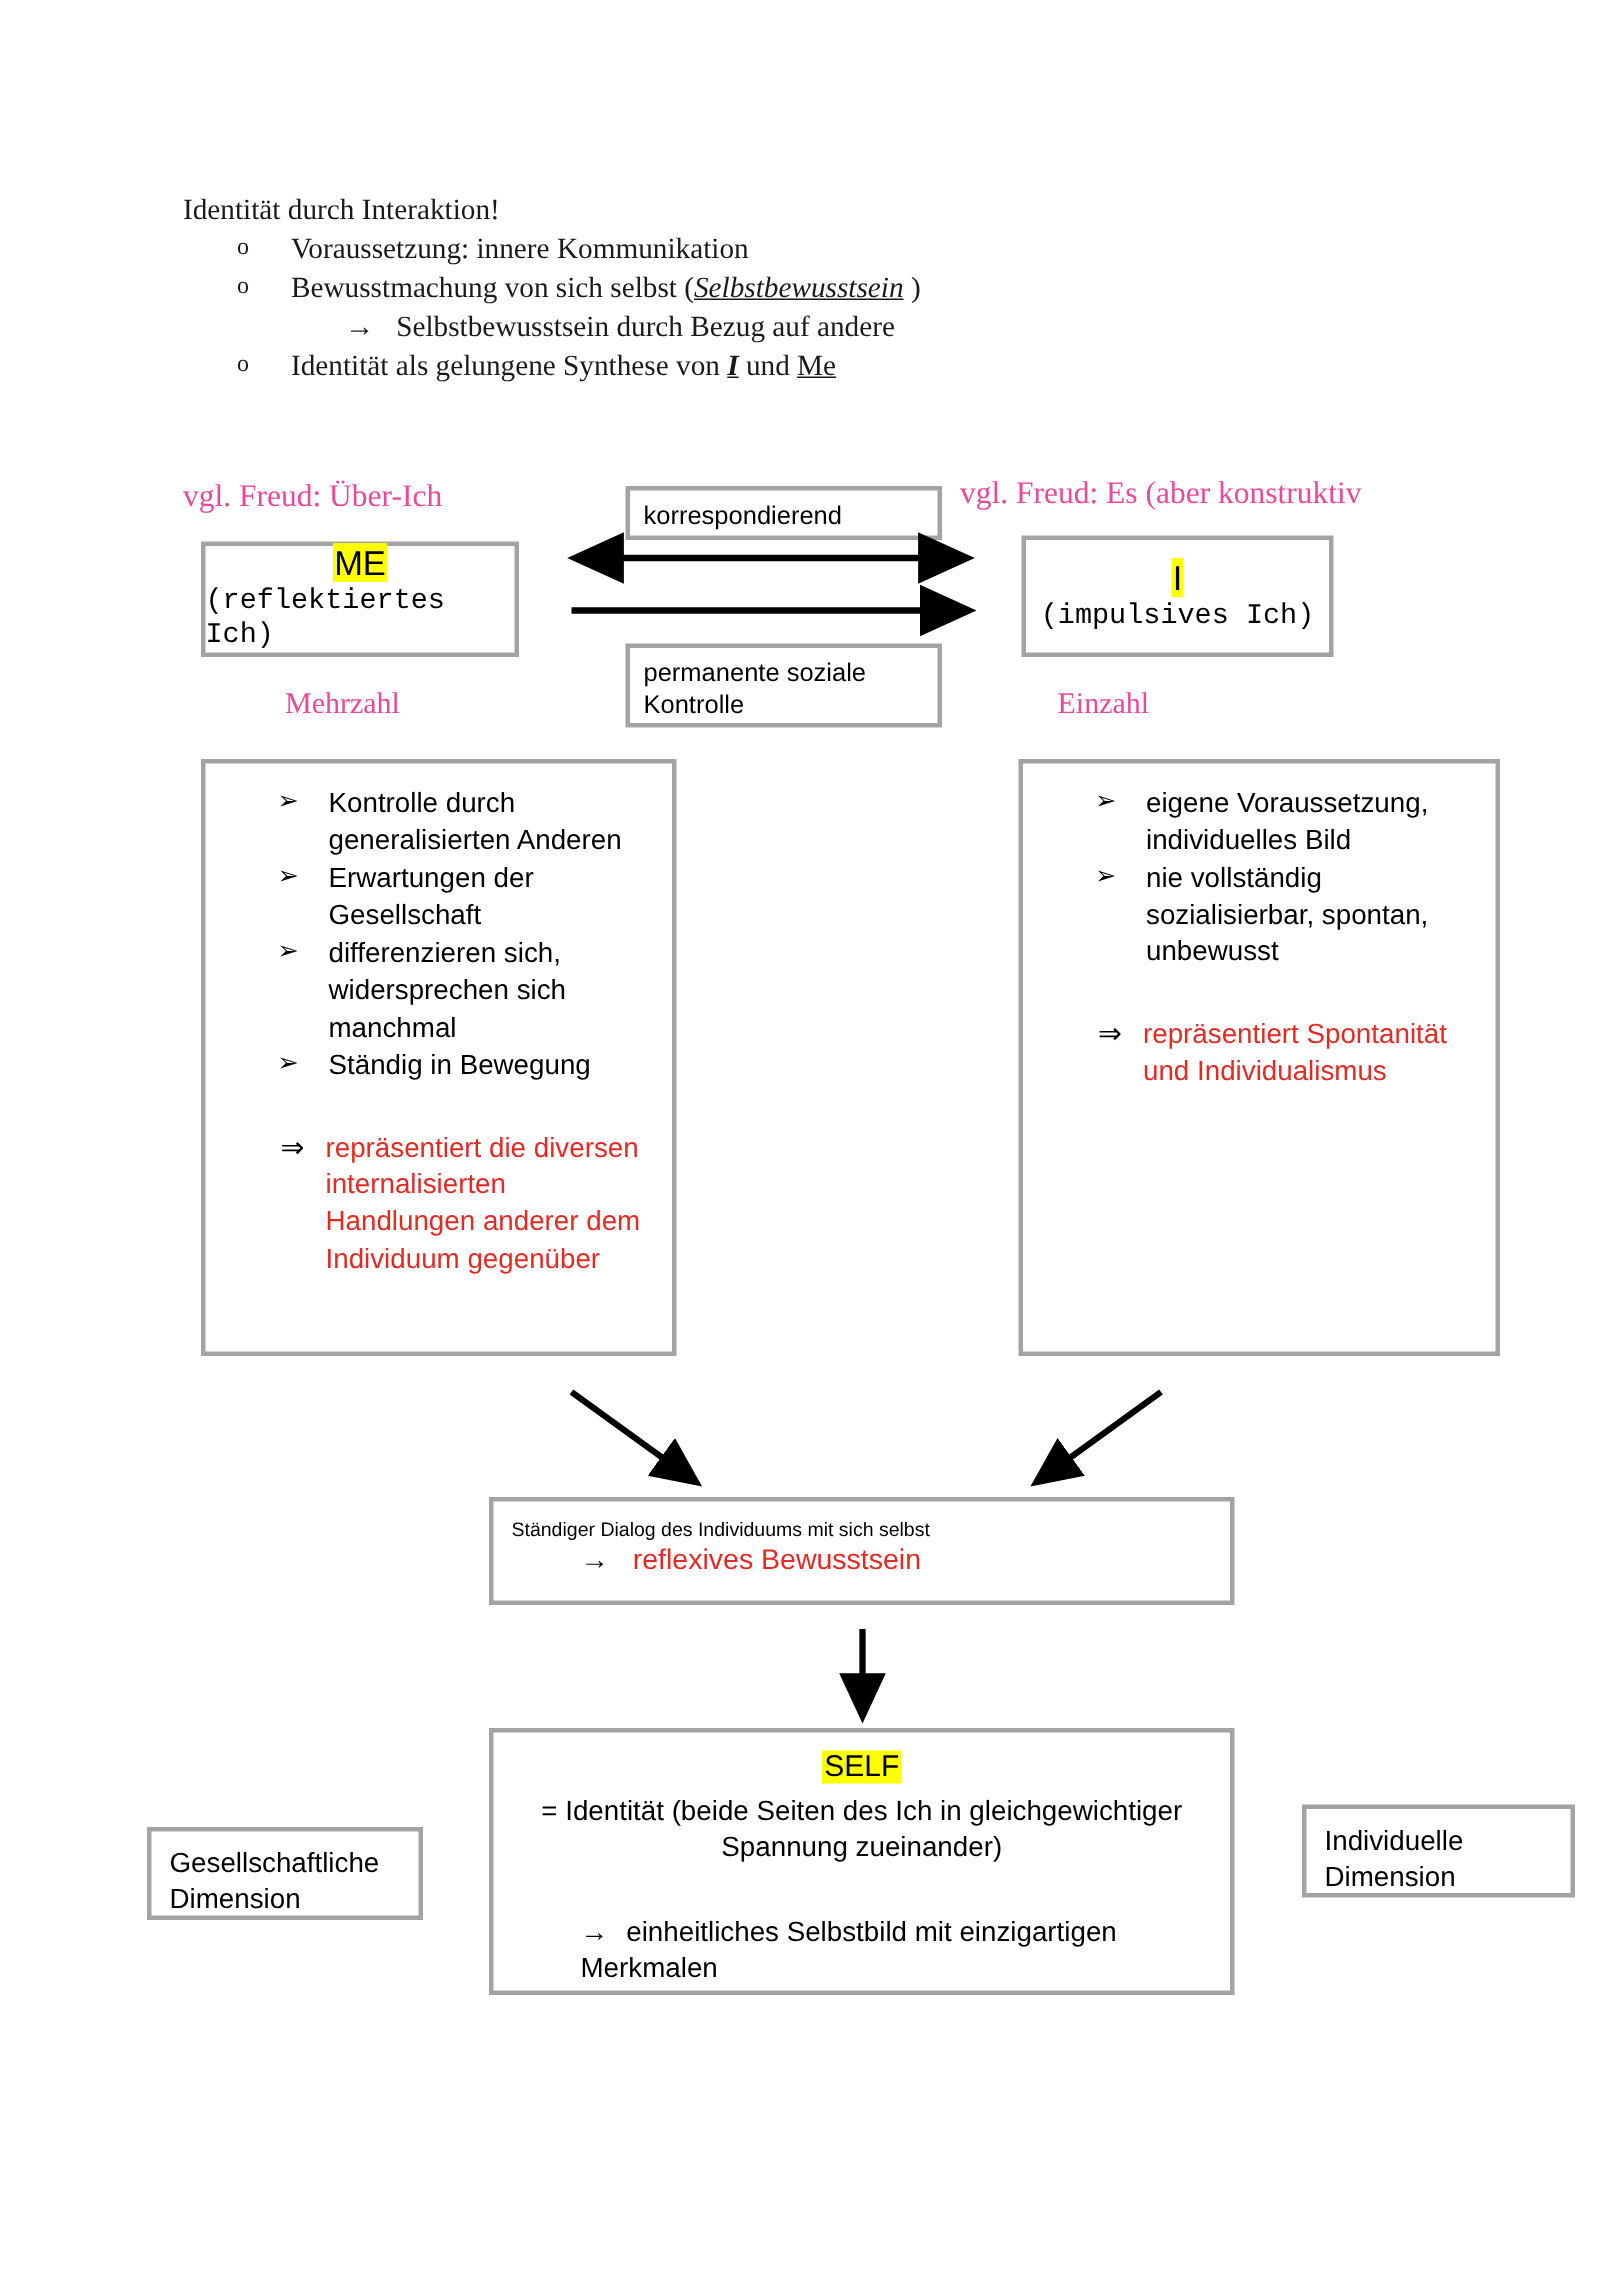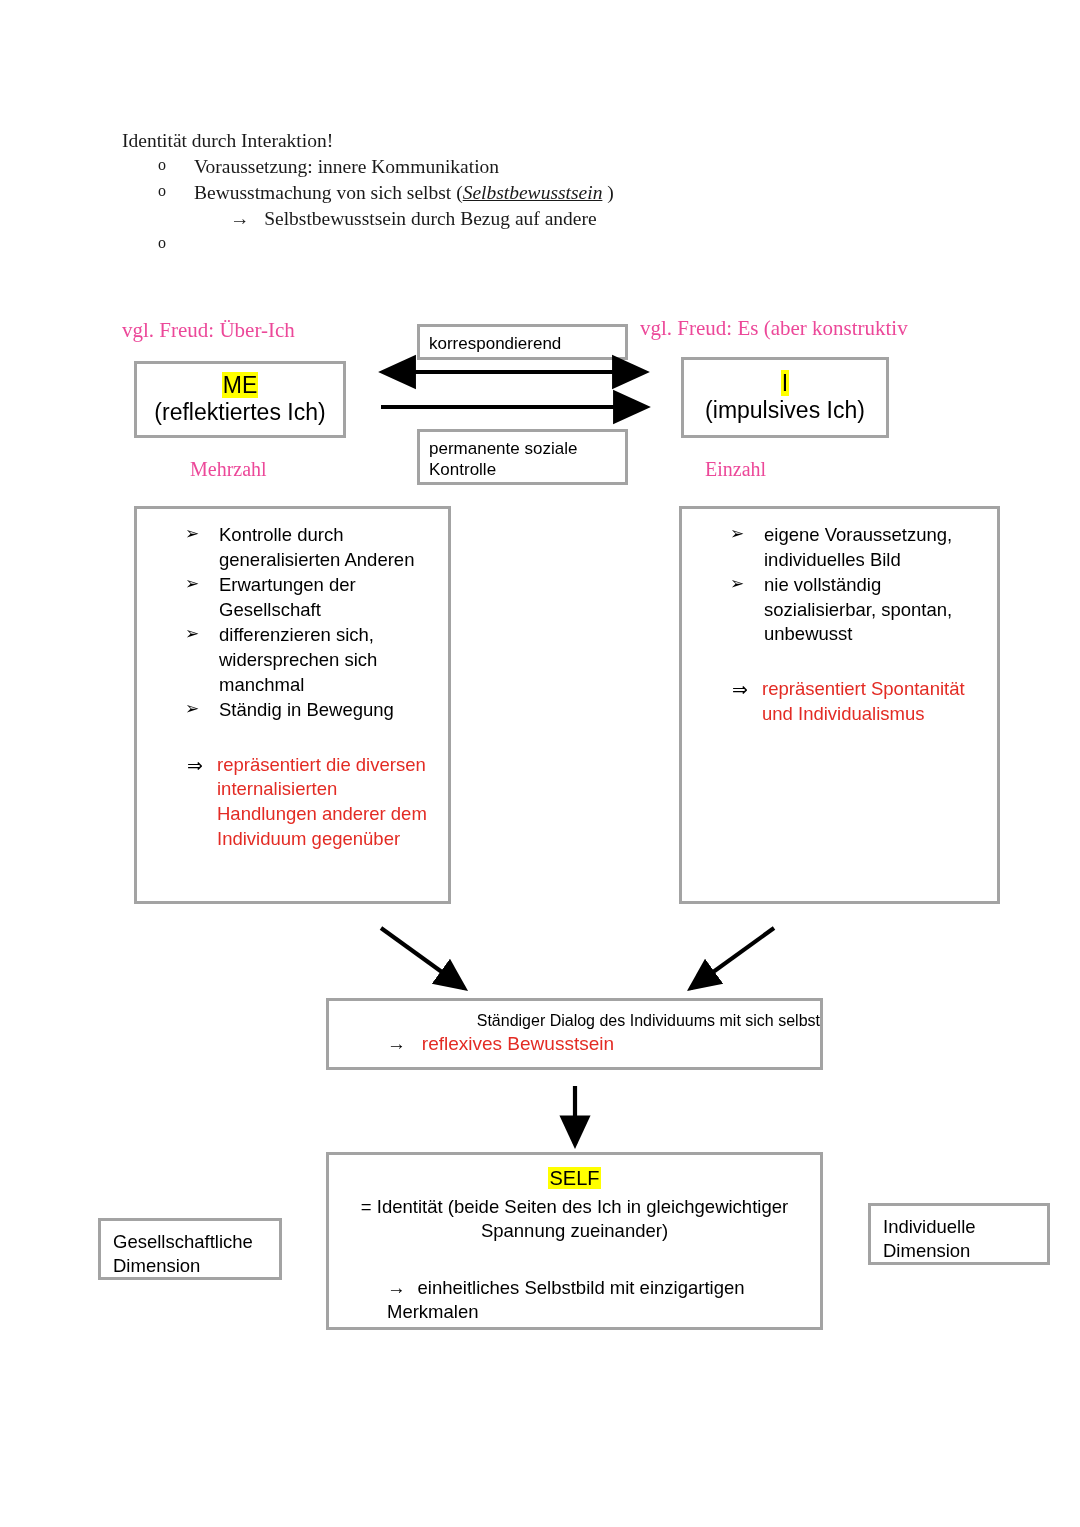--- a/index.html
+++ b/index.html
@@ -94,21 +94,21 @@
     flex-direction: column;
     align-items: center;
     justify-content: center;
     font-size: 19px;
     line-height: 1.22;
   }
   .pole-key {
     font-size: 23px;
     line-height: 1.12;
   }
-  .pole-sub { font-size: 23px; }
+  .pole-sub { font-size: 19px; font-family: Liberation Mono, monospace; }
 
   #box-korrespondierend {
     left: 417px; top: 324px; width: 211px; height: 36px;
   }
   #box-kontrolle {
     left: 417px; top: 429px; width: 211px; height: 56px;
   }
   .mid-label-txt {
     padding: 6px 9px 0 9px;
     font-size: 17px;
@@ -151,22 +151,21 @@
     color: #000;
   }
   .concl-row .btxt { flex: 1 1 auto; }
 
   
   #box-dialog {
     left: 326px; top: 998px; width: 497px; height: 72px;
   }
   .dialog-l1 {
     padding: 11px 0 0 12px;
-    font-size: 16px;
-    text-align: right;
+    font-size: 13px;
   }
   .dialog-l2 {
     padding: 3px 0 0 58px;
     font-size: 19px;
   }
 
   #box-self {
     left: 326px; top: 1152px; width: 497px; height: 178px;
   }
   .self-title {
@@ -223,20 +222,21 @@
     <span class="btext"><span>Bewusstmachung von sich selbst (</span><span class="ital-u">Selbstbewusstsein</span><span> )</span></span>
   </span>
 
   <span class="hdr-sub">
     <span>→</span>
     &nbsp;&nbsp;<span>Selbstbewusstsein durch Bezug auf andere</span>
   </span>
 
   <span class="hdr-bullet">
     <span class="marker">o</span>
+    <span class="btext"><span>Identität als gelungene Synthese von </span><span class="ital-b">I</span><span> und </span><span class="u">Me</span></span>
   </span>
 </div>
 
 <div class="abs serif-grey" id="label-ueberich">vgl. Freud: Über-Ich</div>
 <div class="abs serif-grey" id="label-es">vgl. Freud: Es (aber konstruktiv</div>
 <div class="abs serif-grey" id="label-mehrzahl">Mehrzahl</div>
 <div class="abs serif-grey" id="label-einzahl">Einzahl</div>
 
 <div class="box" id="box-me">
   <div class="pole-inner">

